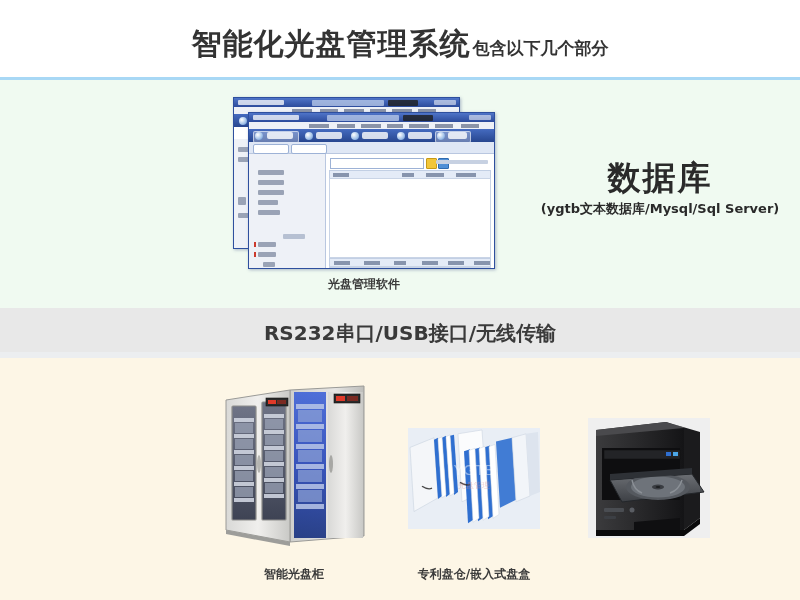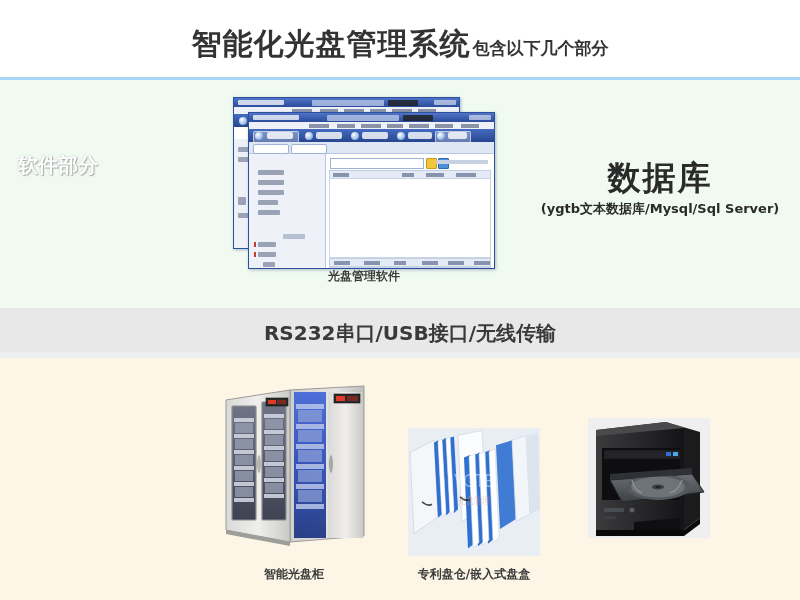--- a/index.html
+++ b/index.html
@@ -151,37 +151,37 @@
   .grid-head i{position:absolute;top:1.5px;height:4px;background:#8794ad;display:block;}
   .grid-area{
     position:absolute;left:3px;right:3px;background:#ffffff;border:1px solid #c9d4e6;
   }
   .meta-line{position:absolute;height:4px;background:#b6c2d8;border-radius:1px;}
 
   .caption{
     position:absolute;text-align:center;white-space:nowrap;
     font-size:12px;font-weight:bold;color:#3b3b3b;
   }
-  #caption-software{left:244px;top:268px;width:240px;}
+  #caption-software{left:244px;top:276px;width:240px;}
 
   
   .db-wrap{position:absolute;left:520px;top:160px;width:280px;text-align:center;}
   .db-title{font-size:33px;font-weight:bold;color:#2a2a2a;letter-spacing:2px;line-height:1.1;}
   .db-sub{font-size:13px;font-weight:bold;color:#2a2a2a;margin-top:4px;white-space:nowrap;}
 
   
   .connect-text{
     position:absolute;left:200px;top:320px;width:420px;text-align:center;
     font-size:20px;font-weight:bold;color:#3a3a3a;white-space:nowrap;
   }
 
   
   .hw{position:absolute;}
   #hw-cabinet{left:218px;top:378px;width:152px;height:172px;}
-  #hw-tray{left:408px;top:428px;width:132px;height:128px;}
+  #hw-tray{left:408px;top:428px;width:132px;height:101px;}
   #hw-pc{left:588px;top:418px;width:122px;height:120px;}
 
   #caption-cabinet{left:214px;top:566px;width:160px;}
   #caption-tray{left:398px;top:566px;width:152px;}
   #caption-pc{left:568px;top:566px;width:166px;}
 
   .hw svg{display:block;width:100%;height:100%;}
 </style>
 </head>
 <body>
@@ -189,21 +189,20 @@
 <div class="page">
 
   <div class="header">
     <div class="title-wrap">
       <span class="title-main">智能化光盘管理系统</span><span class="title-sub">包含以下几个部分</span>
     </div>
     <div class="header-rule"></div>
   </div>
 
   <div class="band-software"></div>
-  <div class="row-label" id="label-software">软件部分</div>
 
   <div class="screens">
 
     <div class="win win-back">
       <div class="win-titlebar">
         <span class="tb-text"></span>
           <span class="tb-mid"></span>
           <span class="tb-mid2"></span>
           <span class="tb-btns"></span>
       </div>

